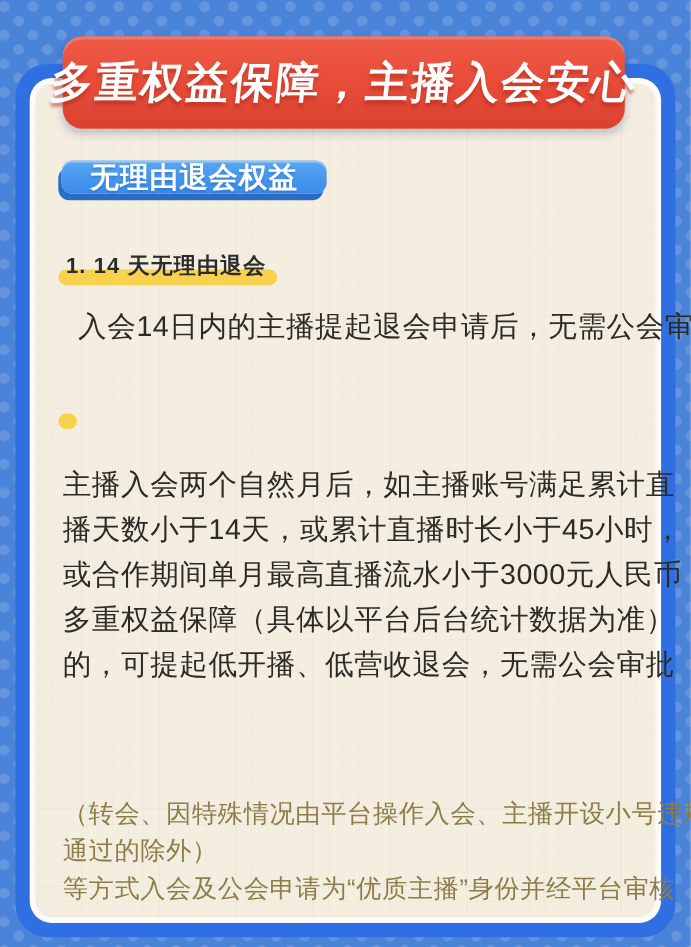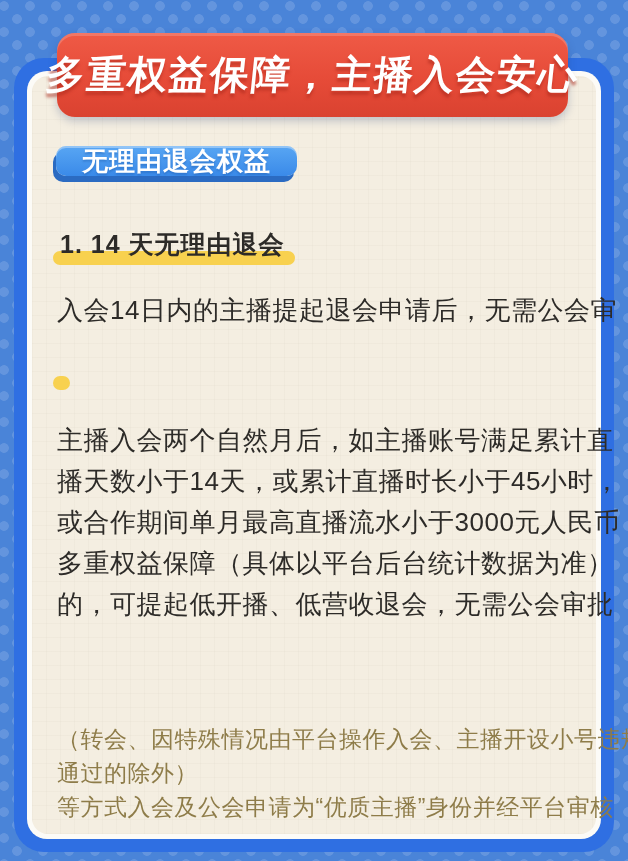--- a/index.html
+++ b/index.html
@@ -90,21 +90,21 @@
     position: absolute;
     left: 60px;
     display: inline-block;
     z-index: 3;
   }
   .heading-1 { top: 228px; }
   .heading-2 { top: 386px; }
   .heading-text {
     position: relative;
     z-index: 1;
-    font-size: 25px;
+    font-size: 20px;
     font-weight: bold;
     color: #2d2b28;
     white-space: nowrap;
     letter-spacing: 1px;
   }
   .heading-marker {
     position: absolute;
     left: -7px; right: -10px;
     bottom: -4px;
     height: 14px;
@@ -114,21 +114,21 @@
   }
 
   
   .body-text {
     position: absolute;
     left: 57px;
     width: 545px;
     color: #2d2b28;
     z-index: 2;
   }
-  .body-1 { top: 288px; font-size: 26px; }
+  .body-1 { top: 274px; font-size: 26px; margin-left: 14px; }
   .body-1 .text-line { height: 44px; line-height: 44px; }
   .body-2 { top: 420px; font-size: 26px; }
   .body-2 .text-line { height: 41px; line-height: 41px; }
   .text-line { white-space: nowrap; letter-spacing: 0.5px; }
   .seg-blue { color: #3a79d4; font-weight: bold; }
 
   
   .footnote {
     position: absolute;
     left: 57px; top: 722px;

